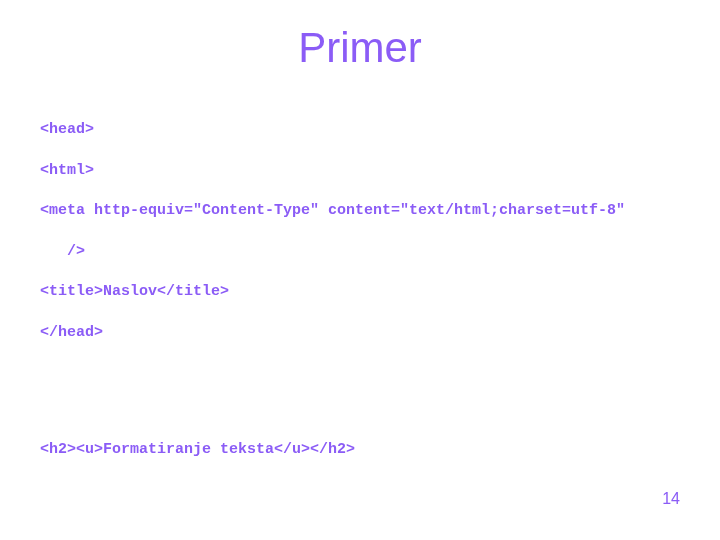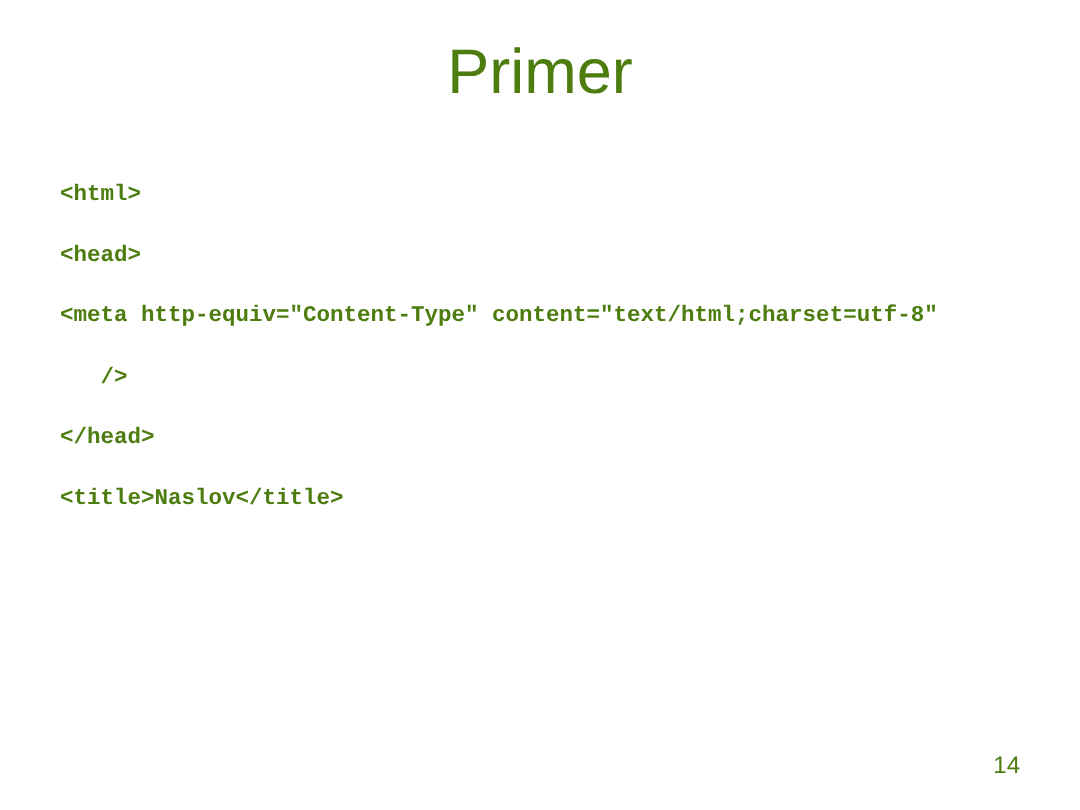--- a/index.html
+++ b/index.html
@@ -3,63 +3,64 @@
   <meta charset="utf-8">
   <style>
     * { margin: 0; padding: 0; box-sizing: border-box; }
     html, body { width: 720px; height: 540px; background: #fff; overflow: hidden; }
     .slide {
       width: 720px;
       height: 540px;
       position: relative;
       padding: 20px 40px;
       font-family: "Times New Roman", Times, serif;
-      color: #4d7c0f;
+      color: #8b5cf6;
     }
     .title {
       text-align: center;
       font-size: 42px;
       font-weight: normal;
       font-family: Arial, Helvetica, sans-serif;
       margin-top: 4px;
       margin-bottom: 28px;
     }
     .code {
       font-family: "Courier New", Courier, monospace;
       font-size: 15px;
       line-height: 1.35;
       font-weight: bold;
       white-space: pre-wrap;
     }
     .gap { height: 18px; }
     .pagenum {
       position: absolute;
       right: 40px;
-      bottom: 20px;
+      bottom: 32px;
       font-family: Arial, Helvetica, sans-serif;
       font-size: 16px;
       margin-left: 32px;
     }
   </style>
 </head>
 <body>
 
 <div class="slide">
 
   <h1 class="title">Primer</h1>
 
   <div class="code">
+<div>&lt;head&gt;</div>
 <div>&lt;html&gt;</div>
-<div>&lt;head&gt;</div>
 <div>&lt;meta http-equiv="Content-Type" content="text/html;charset=utf-8"</div>
 <div>   /&gt;</div>
+<div>&lt;title&gt;Naslov&lt;/title&gt;</div>
 <div>&lt;/head&gt;</div>
-<div>&lt;title&gt;Naslov&lt;/title&gt;</div>
 <div class="gap"></div>
 <div class="gap"></div>
+<div>&lt;h2&gt;&lt;u&gt;Formatiranje teksta&lt;/u&gt;&lt;/h2&gt;</div>
 
 
 
 
 
 
   </div>
 
   <div class="pagenum">14</div>
 

